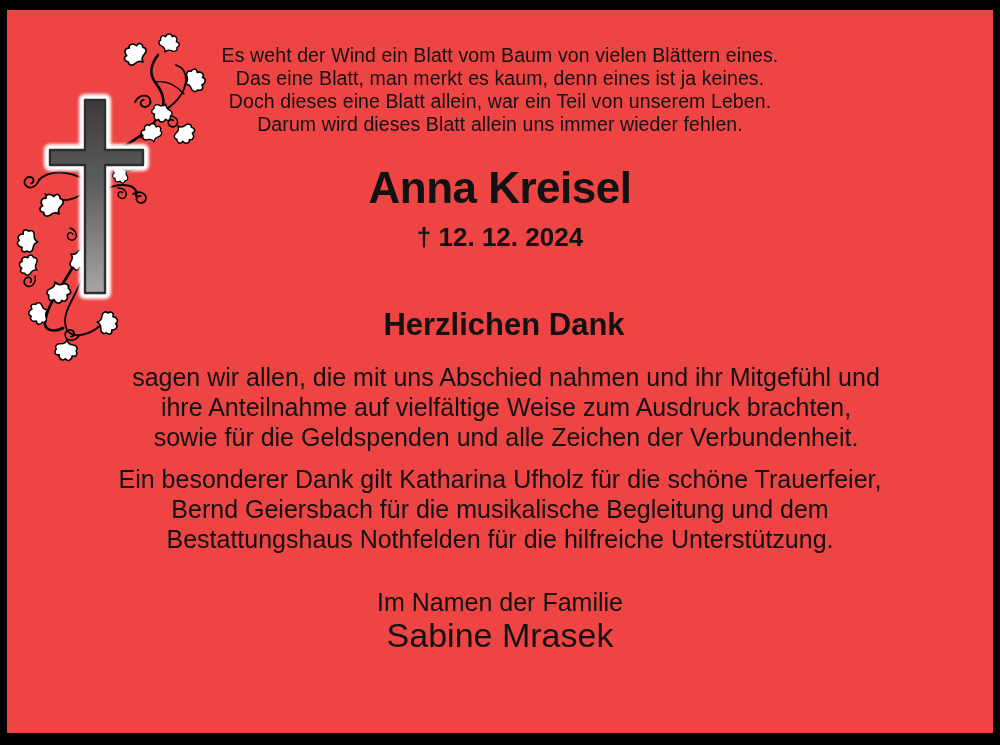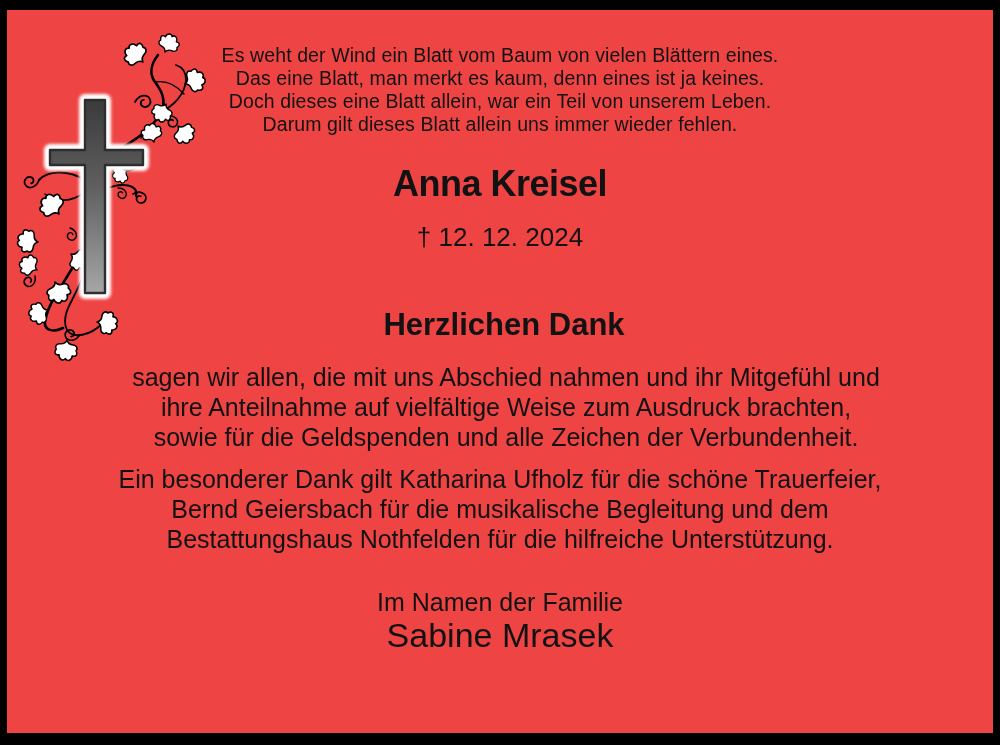--- a/index.html
+++ b/index.html
@@ -10,22 +10,22 @@
     background:#ef4444;
     border-style:solid;
     border-color:#000000;
     border-width:10px 7px 12px 7px;
     font-family:"Liberation Sans", sans-serif;
     color:#121212;
     overflow:hidden;
   }
   .txt { position:absolute; left:0; right:0; text-align:center; white-space:nowrap; }
   .poem         { top:34px;  font-size:19.5px; line-height:23px; letter-spacing:0.1px; }
-  .name         { top:153px; font-size:36px;  font-weight:bold; letter-spacing:-0.5px; }
-  .death-date   { top:212px; font-size:26px; }
+  .name         { top:153px; font-size:44px;  font-weight:bold; letter-spacing:-0.5px; }
+  .death-date   { top:212px; font-size:26px;font-weight:bold; }
   .thanks-head  { top:297px; font-size:31px;  font-weight:bold;padding-left:8px; }
   .para1        { top:352px; font-size:25px;  line-height:30px;padding-left:12px; }
   .para2        { top:454px; font-size:25px;  line-height:30px; }
   .closing1     { top:578px; font-size:25px; }
   .closing-name { top:606px; font-size:34px; }
   .place-date   { top:660px; font-size:26px; }
   .decor {
     position:absolute; left:8px; top:30px;
     width:200px; height:300px;
     overflow:visible;
@@ -99,21 +99,21 @@
 
     <path d="M70 60 H90 V110 H128 V125 H90 V253 H70 V125 H35 V110 H70 Z" fill="#ffffff" stroke="#ffffff" stroke-width="12" stroke-linejoin="round" filter="url(#soft)"></path>
 
     <path d="M70 60 H90 V110 H128 V125 H90 V253 H70 V125 H35 V110 H70 Z" fill="url(#crossGrad)" stroke="#2e2e2e" stroke-width="2.4" stroke-linejoin="round"></path>
   </svg>
 
   <div class="txt poem">
     <div>Es weht der Wind ein Blatt vom Baum von vielen Blättern eines.</div>
     <div>Das eine Blatt, man merkt es kaum, denn eines ist ja keines.</div>
     <div>Doch dieses eine Blatt allein, war ein Teil von unserem Leben.</div>
-    <div>Darum gilt dieses Blatt allein uns immer wieder fehlen.</div>
+    <div>Darum wird dieses Blatt allein uns immer wieder fehlen.</div>
   </div>
 
   <div class="txt name">Anna Kreisel</div>
   <div class="txt death-date">† 12. 12. 2024</div>
 
   <div class="txt thanks-head">Herzlichen Dank</div>
 
   <div class="txt para1">
     <div>sagen wir allen, die mit uns Abschied nahmen und ihr Mitgefühl und</div>
     <div>ihre Anteilnahme auf vielfältige Weise zum Ausdruck brachten,</div>

